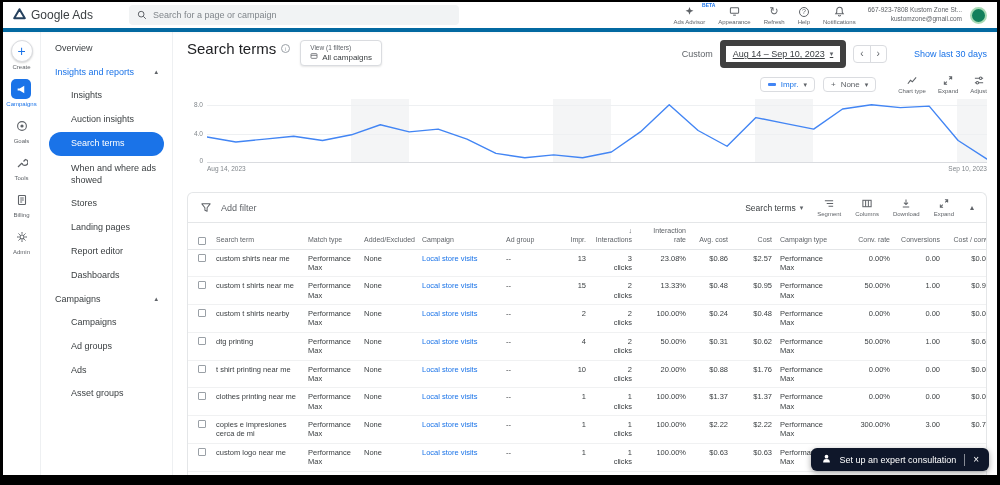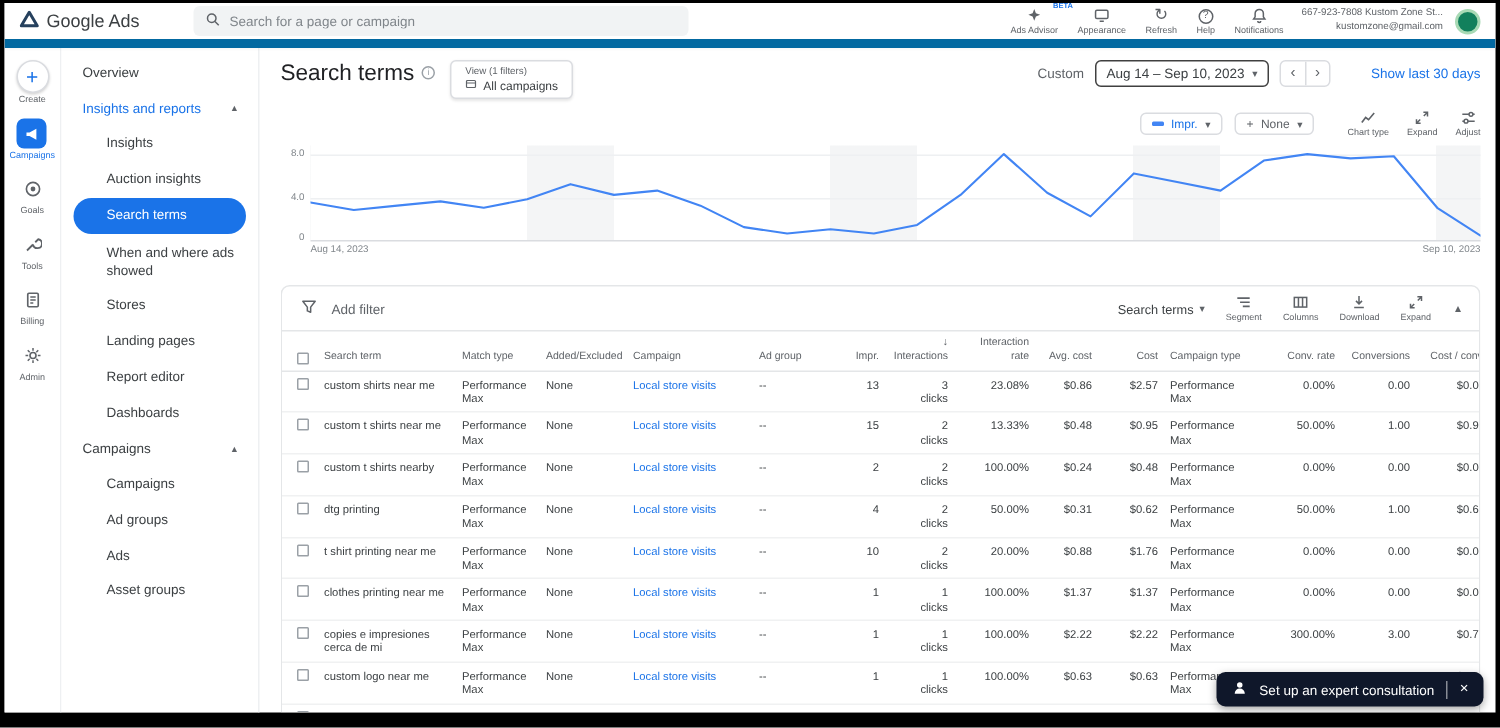--- a/index.html
+++ b/index.html
@@ -1,21 +1,21 @@
 <!DOCTYPE html>
 <html><head>
 <meta charset="utf-8">
 <style>
   * { box-sizing: border-box; margin: 0; padding: 0; }
   html,body { width:1000px; height:485px; }
   body { background:#000; font-family:"Liberation Sans","DejaVu Sans",sans-serif; position:relative; overflow:hidden; }
   .app { position:absolute; left:3px; top:2px; right:3px; bottom:10px; background:#fff; display:flex; flex-direction:column; overflow:hidden; }
 
   
-  .topbar { height:30px; min-height:30px; display:flex; align-items:center; padding:0 10px; gap:8px; border-bottom:6px solid #0369a1; box-shadow:0 1px 2px rgba(0,0,0,.04); position:relative; z-index:5; background:#fff;}
+  .topbar { height:30px; min-height:30px; display:flex; align-items:center; padding:0 10px; gap:8px; border-bottom:4px solid #0369a1; box-shadow:0 1px 2px rgba(0,0,0,.04); position:relative; z-index:5; background:#fff;}
   .logo { display:flex; align-items:center; gap:5px; font-size:12px; color:#3c4043; cursor:pointer; }
   .search-box { width:330px; height:20px; background:#f1f3f4; border-radius:4px; display:flex; align-items:center; gap:6px; padding:0 8px; margin-left:28px; }
   .search-box input { border:none; background:transparent; outline:none; font-size:9px; color:#3c4043; width:100%; font-family:inherit; }
   .search-box input::placeholder { color:#80868b; }
   .top-actions { margin-left:auto; display:flex; gap:13px; align-items:flex-start; }
   .action { display:flex; flex-direction:column; align-items:center; gap:1px; font-size:6px; color:#5f6368; position:relative; cursor:pointer; }
   .action .ic { height:12px; display:flex; align-items:center; color:#5f6368; font-size:11px; line-height:1; }
   .beta-badge { position:absolute; top:-4px; right:-10px; color:#1a73e8; font-size:5px; font-weight:bold; }
   .help-circle { width:10px; height:10px; border:1px solid #5f6368; border-radius:50%; font-size:7px; display:flex; align-items:center; justify-content:center; }
   .account { text-align:right; font-size:6.5px; color:#5f6368; line-height:1.35; margin-left:4px; white-space:nowrap; }
@@ -40,21 +40,21 @@
   .sub-item.active { background:#1a73e8; color:#fff; border-radius:13px; margin:1px 8px 1px 8px; padding:6px 8px 6px 22px; }
 
   
   .main { flex:1; min-width:0; display:flex; flex-direction:column; padding:8px 10px 0 14px; overflow:hidden; }
   .page-head { display:flex; align-items:flex-start; gap:10px; }
   .page-title { font-size:15px; color:#202124; display:flex; gap:5px; align-items:center; }
   .info-i { width:9px; height:9px; min-width:9px; border:1px solid #9aa0a6; border-radius:50%; color:#9aa0a6; font-size:6px; display:inline-flex; align-items:center; justify-content:center; font-style:normal; }
   .view-chip { border:1px solid #dadce0; border-radius:4px; padding:3px 9px; font-size:6.5px; color:#5f6368; box-shadow:0 1px 2px rgba(0,0,0,.10); cursor:pointer; background:#fff; }
   .view-chip .l2 { font-size:8px; color:#3c4043; display:flex; gap:4px; align-items:center; margin-top:1px; }
   .date-controls { margin-left:auto; display:flex; align-items:center; gap:7px; font-size:9px; color:#5f6368; }
-  .date-chip { border:1px solid #404040; border-radius:4px; padding:3px 7px; display:flex; gap:5px; align-items:center; color:#3c4043; cursor:pointer; background:#fff; }
+  .date-chip { border:6px solid #404040; border-radius:4px; padding:3px 7px; display:flex; gap:5px; align-items:center; color:#3c4043; cursor:pointer; background:#fff;text-decoration:underline; }
   .caret { color:#5f6368; font-size:7px; }
   .pager { display:flex; border:1px solid #dadce0; border-radius:4px; overflow:hidden; }
   .pager .pg { padding:2px 6px; color:#5f6368; cursor:pointer; font-size:10px; line-height:1.2; }
   .pager .pg + .pg { border-left:1px solid #dadce0; }
   .quick-link { color:#1a73e8; cursor:pointer; white-space:nowrap;margin-left:20px; }
 
   .chart-controls { display:flex; justify-content:flex-end; align-items:center; gap:8px; margin-top:7px; }
   .metric-chip { border:1px solid #dadce0; border-radius:4px; padding:2px 7px; font-size:8px; display:flex; align-items:center; gap:5px; cursor:pointer; background:#fff; }
   .metric-chip.primary { color:#1a73e8; }
   .metric-chip.secondary { color:#5f6368; }

